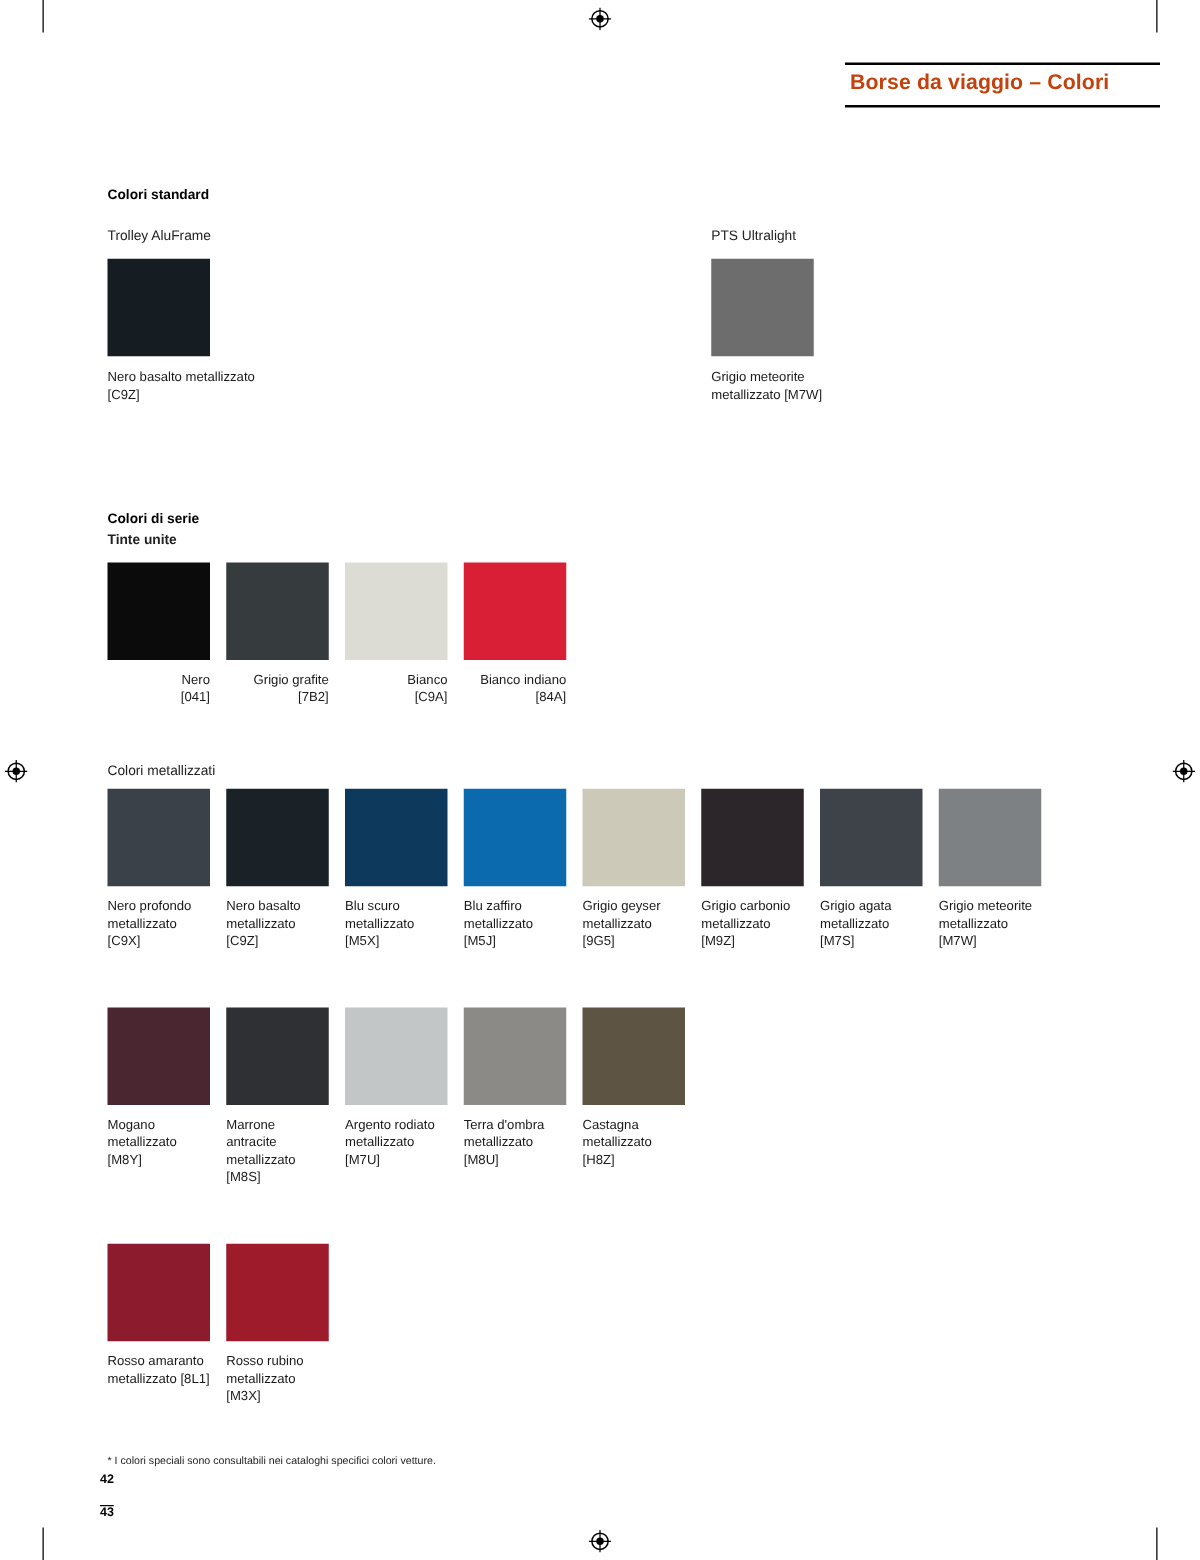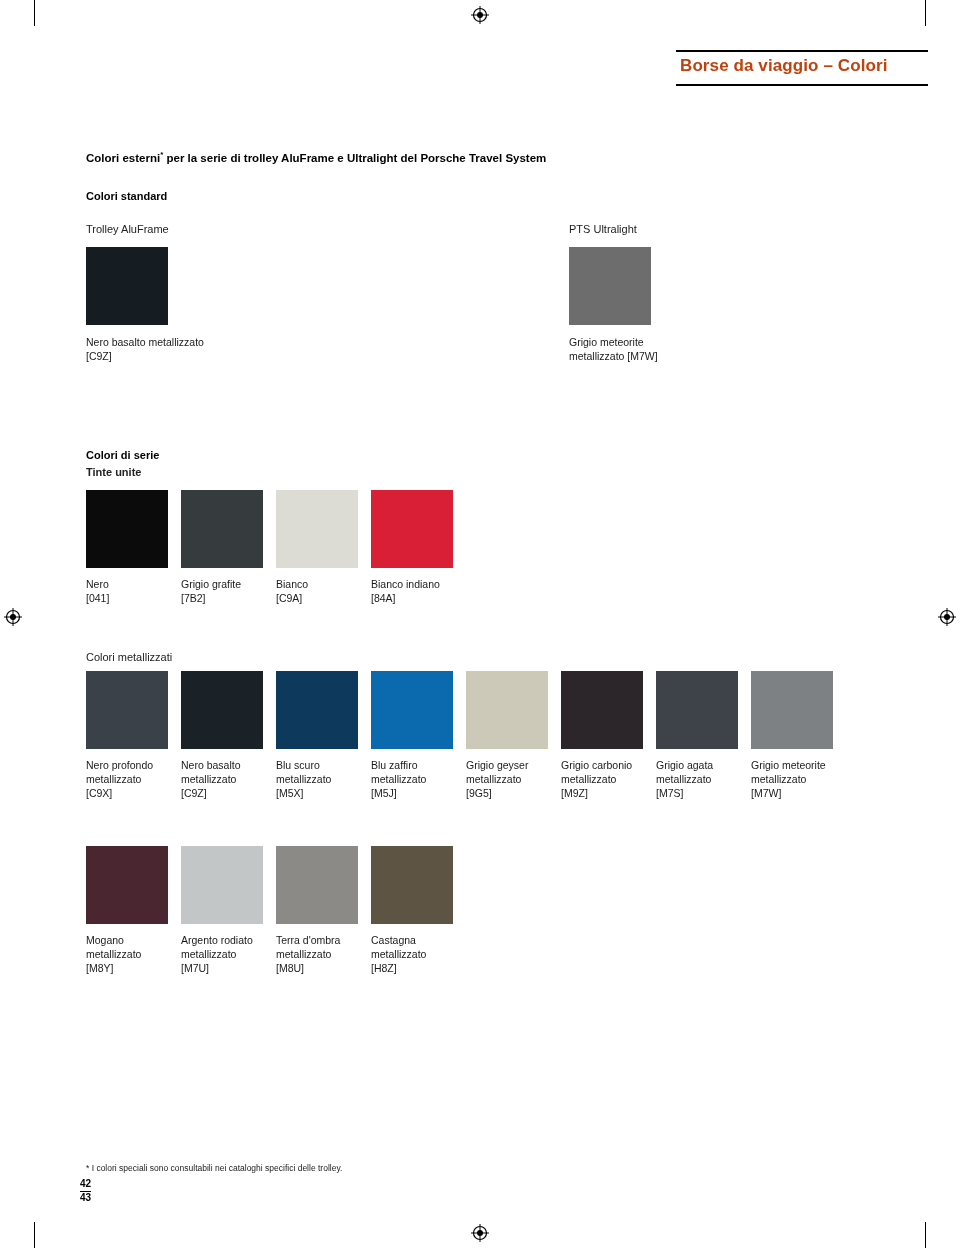--- a/index.html
+++ b/index.html
@@ -145,21 +145,21 @@
   .pagenum {
     position: absolute;
     left: 80px;
     top: 1178px;
     font-size: 10px;
     font-weight: bold;
     color: #000;
     line-height: 12px;
     text-align: left;
   }
-  .pagenum .r { border-bottom: 1px solid #000; display:inline-block; padding-bottom:1px; }
+  .pagenum .r { border-bottom: 1px solid #000; display:inline-block; padding-bottom:14px; }
 </style>
 </head>
 <body>
 
 <div class="crop-mark" style="left:34px; top:0; width:1px; height:26px;"></div>
 <div class="crop-mark" style="left:925px; top:0; width:1px; height:26px;"></div>
 <div class="crop-mark" style="left:34px; top:1222px; width:1px; height:26px;"></div>
 <div class="crop-mark" style="left:925px; top:1222px; width:1px; height:26px;"></div>
 <div class="crop-mark" style="left:60px; top:26px; width:0; height:0;"></div>
 <div class="crop-mark" style="left:34px; top:26px; width:1px; height:0;"></div>
@@ -196,21 +196,20 @@
       <line x1="0" y1="9" x2="18" y2="9" stroke="#000" stroke-width="1"></line>
     </svg>
 </div>
 
 <div class="header-rule"></div>
 <div class="header-title">Borse da viaggio – Colori</div>
 <div class="header-rule-bottom"></div>
 
 <div class="content">
 
-  <div class="intro"><span>Colori esterni</span><sup>*</sup><span> per la serie di trolley AluFrame e Ultralight del Porsche Travel System</span></div>
 
   <div class="sect-title">Colori standard</div>
   <div class="standard-row">
     <div class="col-left">
       <div class="std-head">Trolley AluFrame</div>
       <div class="swatch sw-std" style="background:#161d22;"></div>
       <div class="sw-lbl">Nero basalto metallizzato
 [C9Z]</div>
     </div>
     <div class="col-right">
@@ -218,21 +217,21 @@
       <div class="swatch sw-std" style="background:#6d6d6d;"></div>
       <div class="sw-lbl">Grigio meteorite
 metallizzato [M7W]</div>
     </div>
   </div>
 
   <div class="small-gap"></div>
 
   <div class="sect-title">Colori di serie</div>
   <div class="sect-sub">Tinte unite</div>
-  <div class="grid" style="margin-top:12px;">
+  <div class="grid" style="margin-top:12px;text-align:right;">
     <div class="grid-cell">
       <div class="sw-cell" style="background:#0b0b0b;"></div>
       <div class="cell-lbl">Nero
 [041]</div>
     </div>
     <div class="grid-cell">
       <div class="sw-cell" style="background:#363b3e;"></div>
       <div class="cell-lbl">Grigio grafite
 [7B2]</div>
     </div>
@@ -297,38 +296,55 @@
 
   <div class="block-gap"></div>
 
   <div class="grid">
     <div class="grid-cell">
       <div class="sw-cell" style="background:#4a2630;"></div>
       <div class="cell-lbl">Mogano metallizzato
 [M8Y]</div>
     </div>
     <div class="grid-cell">
+      <div class="sw-cell" style="background:#2f3033;"></div>
+      <div class="cell-lbl">Marrone antracite
+metallizzato [M8S]</div>
+    </div>
+    <div class="grid-cell">
       <div class="sw-cell" style="background:#c2c6c7;"></div>
       <div class="cell-lbl">Argento rodiato
 metallizzato [M7U]</div>
     </div>
     <div class="grid-cell">
       <div class="sw-cell" style="background:#8c8a86;"></div>
       <div class="cell-lbl">Terra d'ombra
 metallizzato [M8U]</div>
     </div>
     <div class="grid-cell">
       <div class="sw-cell" style="background:#5d5443;"></div>
       <div class="cell-lbl">Castagna
 metallizzato [H8Z]</div>
     </div>
   </div>
 
   <div class="block-gap"></div>
 
-
-</div>
-
-<div class="footnote">* I colori speciali sono consultabili nei cataloghi specifici delle trolley.</div>
+  <div class="grid">
+    <div class="grid-cell">
+      <div class="sw-cell" style="background:#8c1b2e;"></div>
+      <div class="cell-lbl">Rosso amaranto
+metallizzato [8L1]</div>
+    </div>
+    <div class="grid-cell">
+      <div class="sw-cell" style="background:#9d1b2a;"></div>
+      <div class="cell-lbl">Rosso rubino
+metallizzato [M3X]</div>
+    </div>
+  </div>
+
+</div>
+
+<div class="footnote">* I colori speciali sono consultabili nei cataloghi specifici colori vetture.</div>
 <div class="pagenum">
   <span class="r">42</span><br>
   <span>43</span>
 </div>
 
 </body></html>

